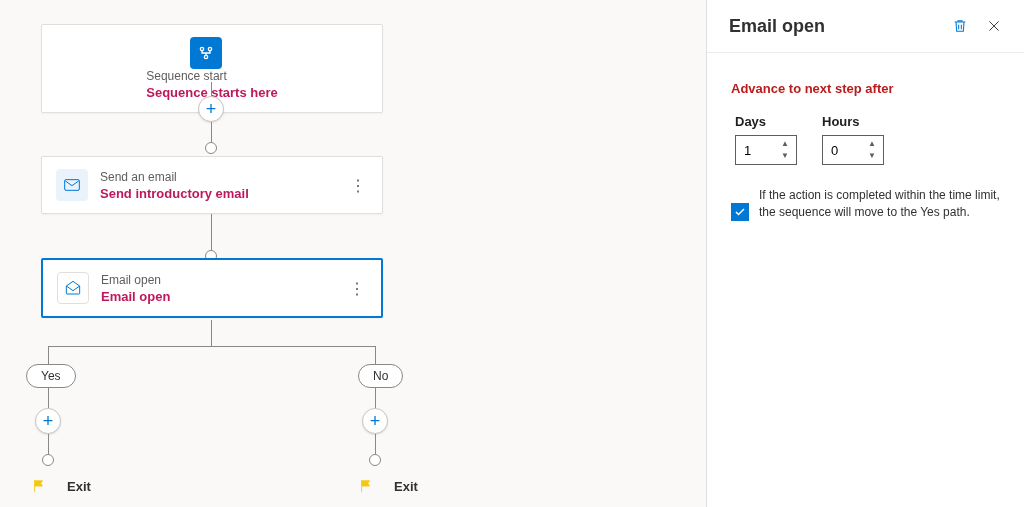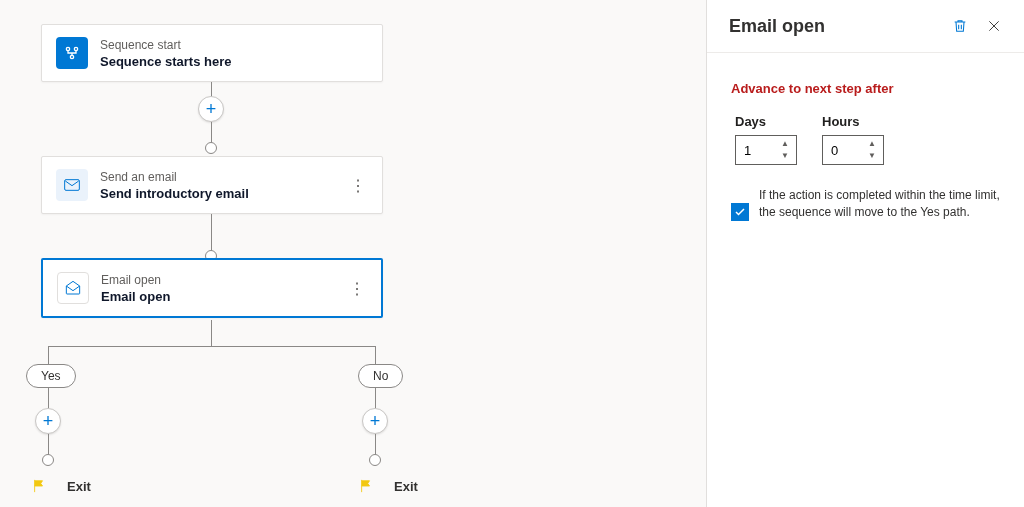--- a/index.html
+++ b/index.html
@@ -37,21 +37,21 @@
       align-items: center;
       justify-content: center;
       margin-right: 12px;
       flex-shrink: 0;
     }
     .node-icon.blue-solid { background: #0078d4; }
     .node-icon.blue-light { background: #eaf2fb; }
     .node-icon.white { background: #fff; border: 1px solid #e1dfdd; }
     .node-texts { flex: 1; }
     .node-label { font-size: 12px; color: #605e5c; margin-bottom: 2px; }
-    .node-title { font-size: 13px; font-weight: 600; color: #0f172a; }
+    .node-title { font-size: 13px; font-weight: 600; color: #be185d; }
     .kebab {
       width: 20px;
       height: 20px;
       display: flex;
       align-items: center;
       justify-content: center;
       color: #605e5c;
       cursor: pointer;
       font-size: 16px;
     }
@@ -180,21 +180,21 @@
       cursor: pointer;
     }
     .note-text { font-size: 12px; color: #323130; line-height: 1.4; }
     .hconnector { position: absolute; height: 1px; background: #8a8886; }
   </style>
 </head>
 <body>
 
 <div class="canvas">
 
-  <div class="node-card" style="left:41px; top:24px; width:342px;">
+  <div class="node-card" style="left:41px; top:24px; width:342px;flex-direction:column;">
     <div class="node-icon blue-solid">
       <svg width="16" height="16" viewBox="0 0 24 24" fill="none" stroke="#fff" stroke-width="2">
         <circle cx="6" cy="6" r="2.5"></circle>
           <circle cx="18" cy="6" r="2.5"></circle>
           <circle cx="12" cy="18" r="2.5"></circle>
         <path d="M6 8.5V12h12V8.5M12 12v3.5"></path>
       </svg>
     </div>
     <div class="node-texts">
       <div class="node-label">Sequence start</div>

